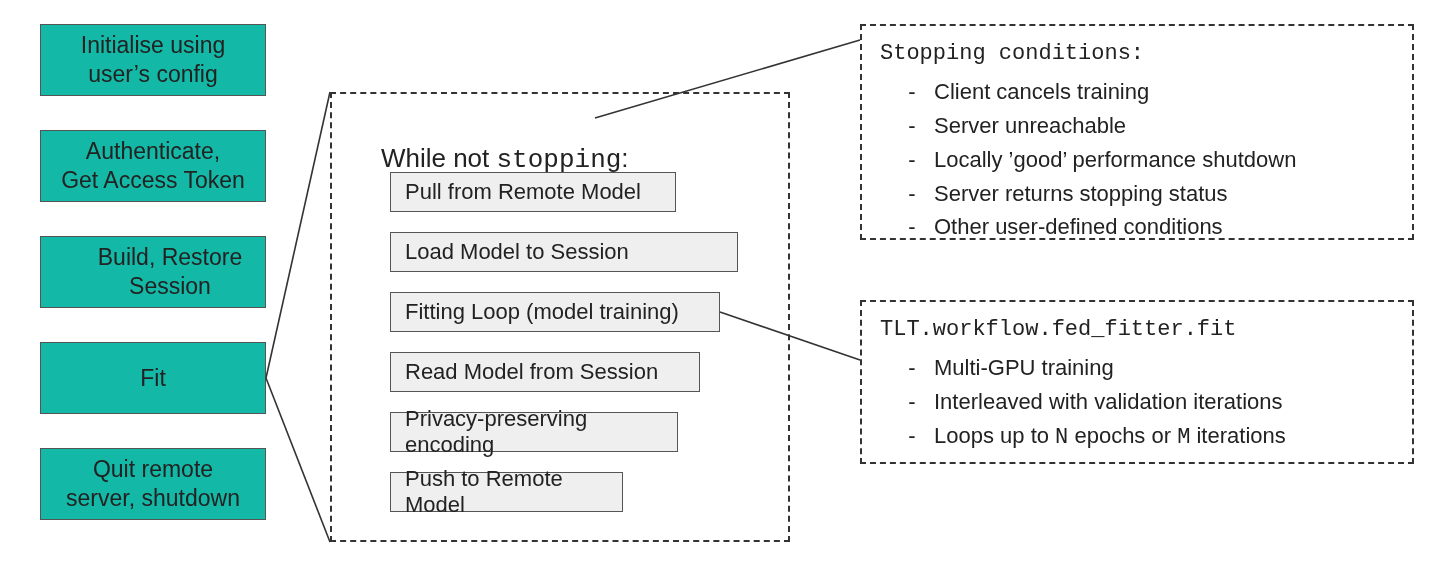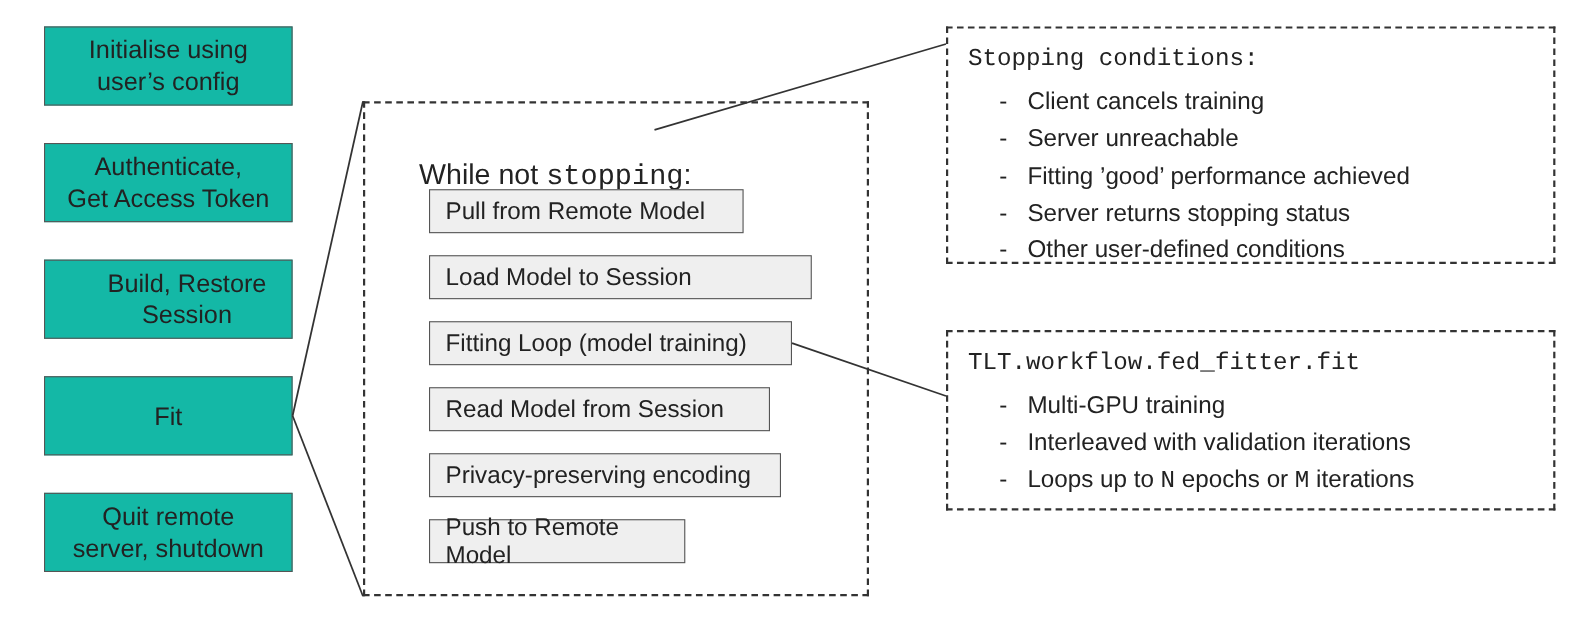--- a/index.html
+++ b/index.html
@@ -49,34 +49,34 @@
     </div>
   <div class="step" style="left:390px;top:232px;width:348px;">
       <span>Load Model to Session</span>
     </div>
   <div class="step" style="left:390px;top:292px;width:330px;">
       <span>Fitting Loop (model training)</span>
     </div>
   <div class="step" style="left:390px;top:352px;width:310px;text-align:right;">
       <span>Read Model from Session</span>
     </div>
-  <div class="step" style="left:390px;top:412px;width:320px;">
+  <div class="step" style="left:390px;top:412px;width:288px;">
       <span>Privacy-preserving encoding</span>
     </div>
   <div class="step" style="left:390px;top:472px;width:233px;">
       <span>Push to Remote Model</span>
     </div>
 
   <div class="dashed" style="position:absolute;left:860px;top:24px;width:550px;height:212px;"></div>
   <div class="note" style="left:880px;top:36px;width:520px;">
     <div class="title"><span class="mono">Stopping conditions:</span></div>
     <ul>
       <li>Client cancels training</li>
       <li>Server unreachable</li>
-      <li>Fitting ’good’ performance achieved</li>
+      <li>Locally ’good’ performance shutdown</li>
       <li>Server returns stopping status</li>
       <li>Other user-defined conditions</li>
     </ul>
   </div>
 
   <div class="dashed" style="position:absolute;left:860px;top:300px;width:550px;height:160px;"></div>
   <div class="note" style="left:880px;top:312px;width:520px;">
     <div class="title"><span class="mono">TLT.workflow.fed_fitter.fit</span></div>
     <ul>
       <li>Multi-GPU training</li>

